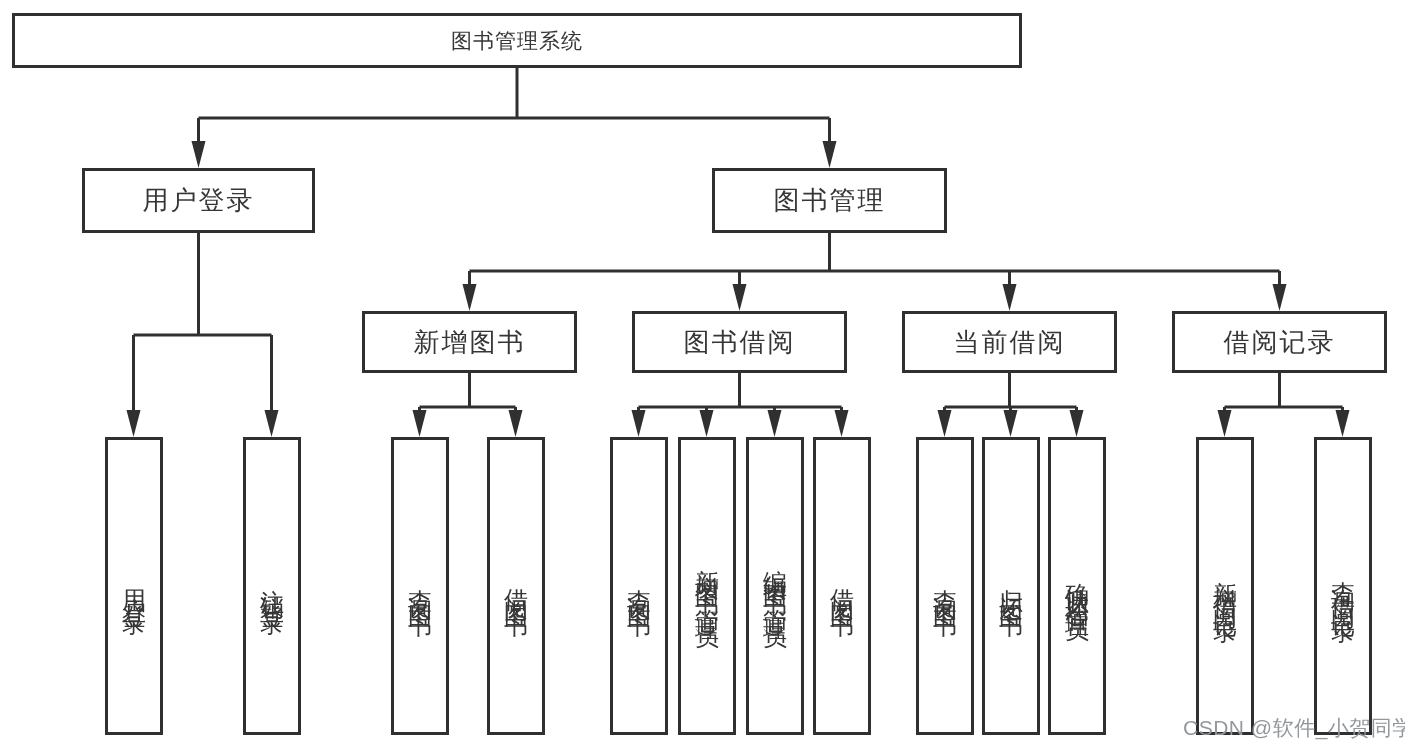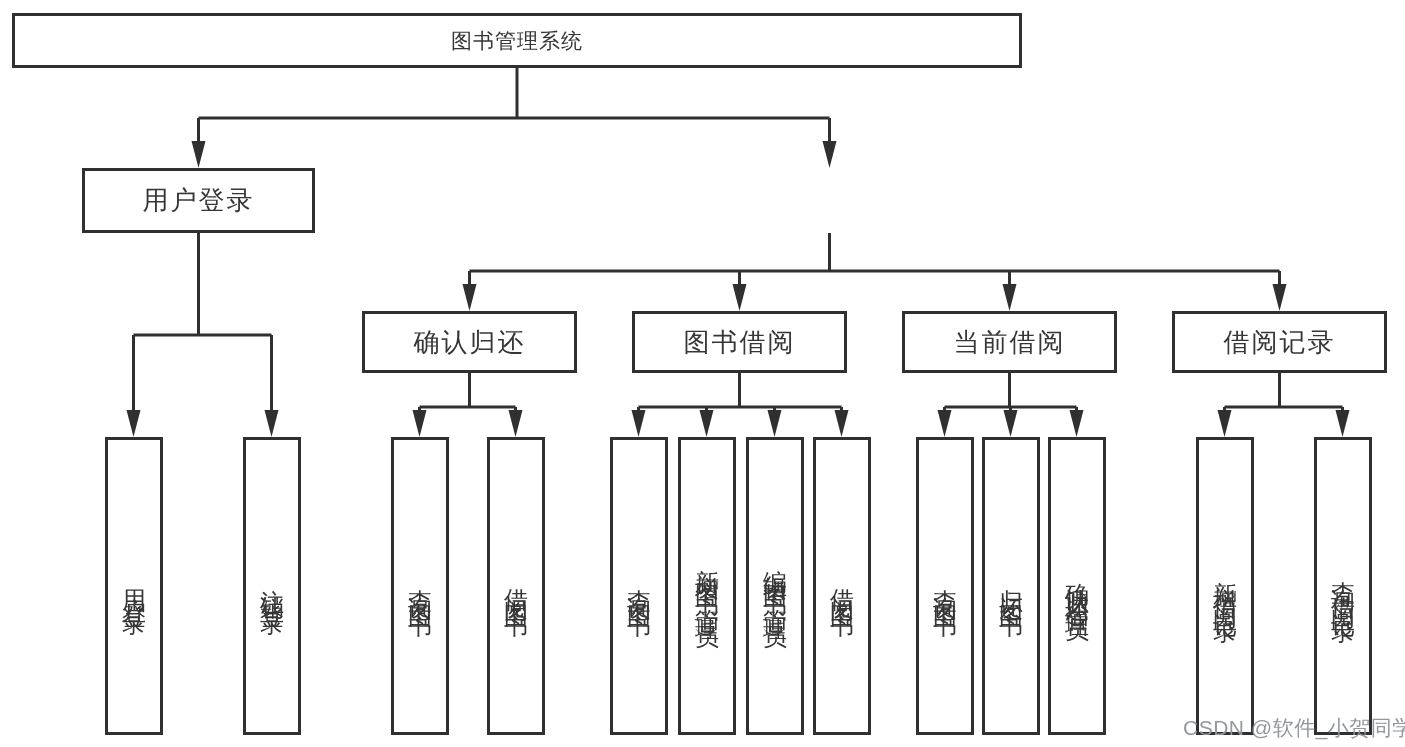--- a/index.html
+++ b/index.html
@@ -83,23 +83,26 @@
       <polygon points="1335.5,410 1349.5,410 1342.5,437" fill="#303030"></polygon>
     </svg>
 
   <div class="box h root-box" style="left:12px; top:13px; width:1010px; height:55px;">
     <span>图书管理系统</span>
   </div>
 
   <div class="box h" style="left:82px; top:168px; width:233px; height:65px;">
     <span>用户登录</span>
   </div>
+  <div class="box h" style="left:712px; top:168px; width:235px; height:65px;">
+    <span>图书管理</span>
+  </div>
 
   <div class="box h" style="left:362px; top:311px; width:215px; height:62px;">
-    <span>确认归还</span>
+    <span>新增图书</span>
   </div>
   <div class="box h" style="left:632px; top:311px; width:215px; height:62px;">
     <span>图书借阅</span>
   </div>
   <div class="box h" style="left:902px; top:311px; width:215px; height:62px;">
     <span>当前借阅</span>
   </div>
   <div class="box h" style="left:1172px; top:311px; width:215px; height:62px;">
     <span>借阅记录</span>
   </div>

